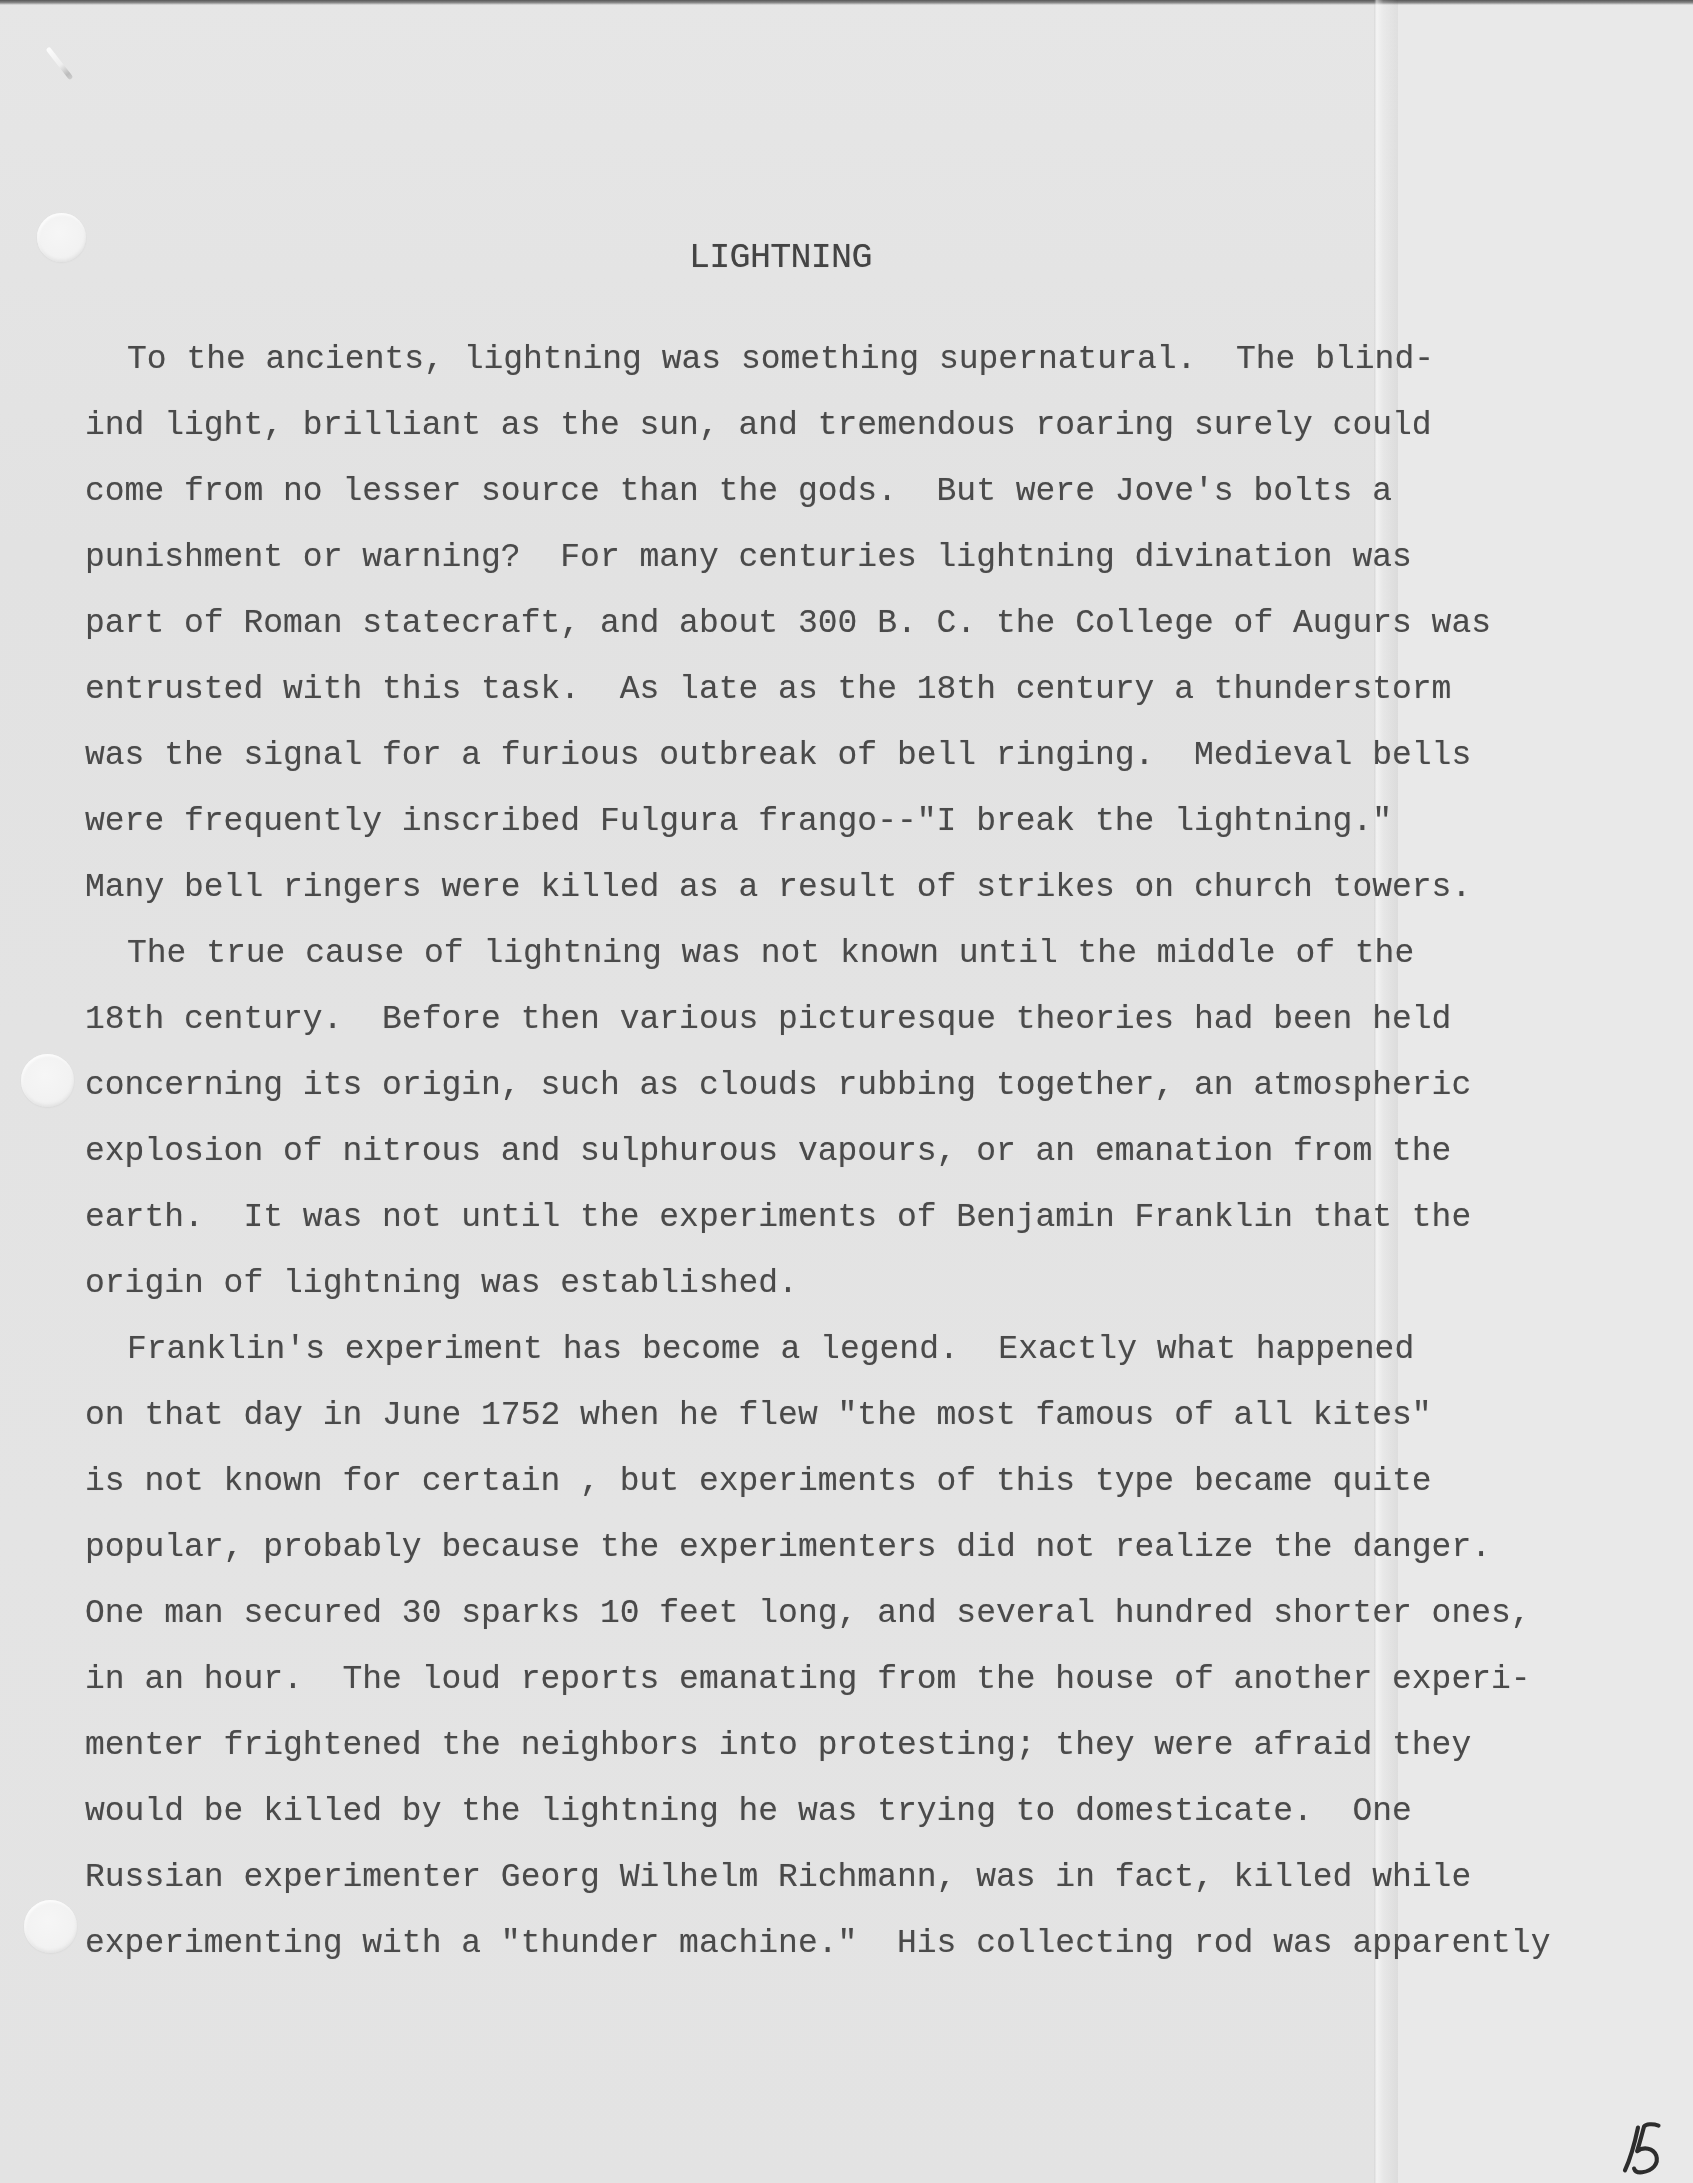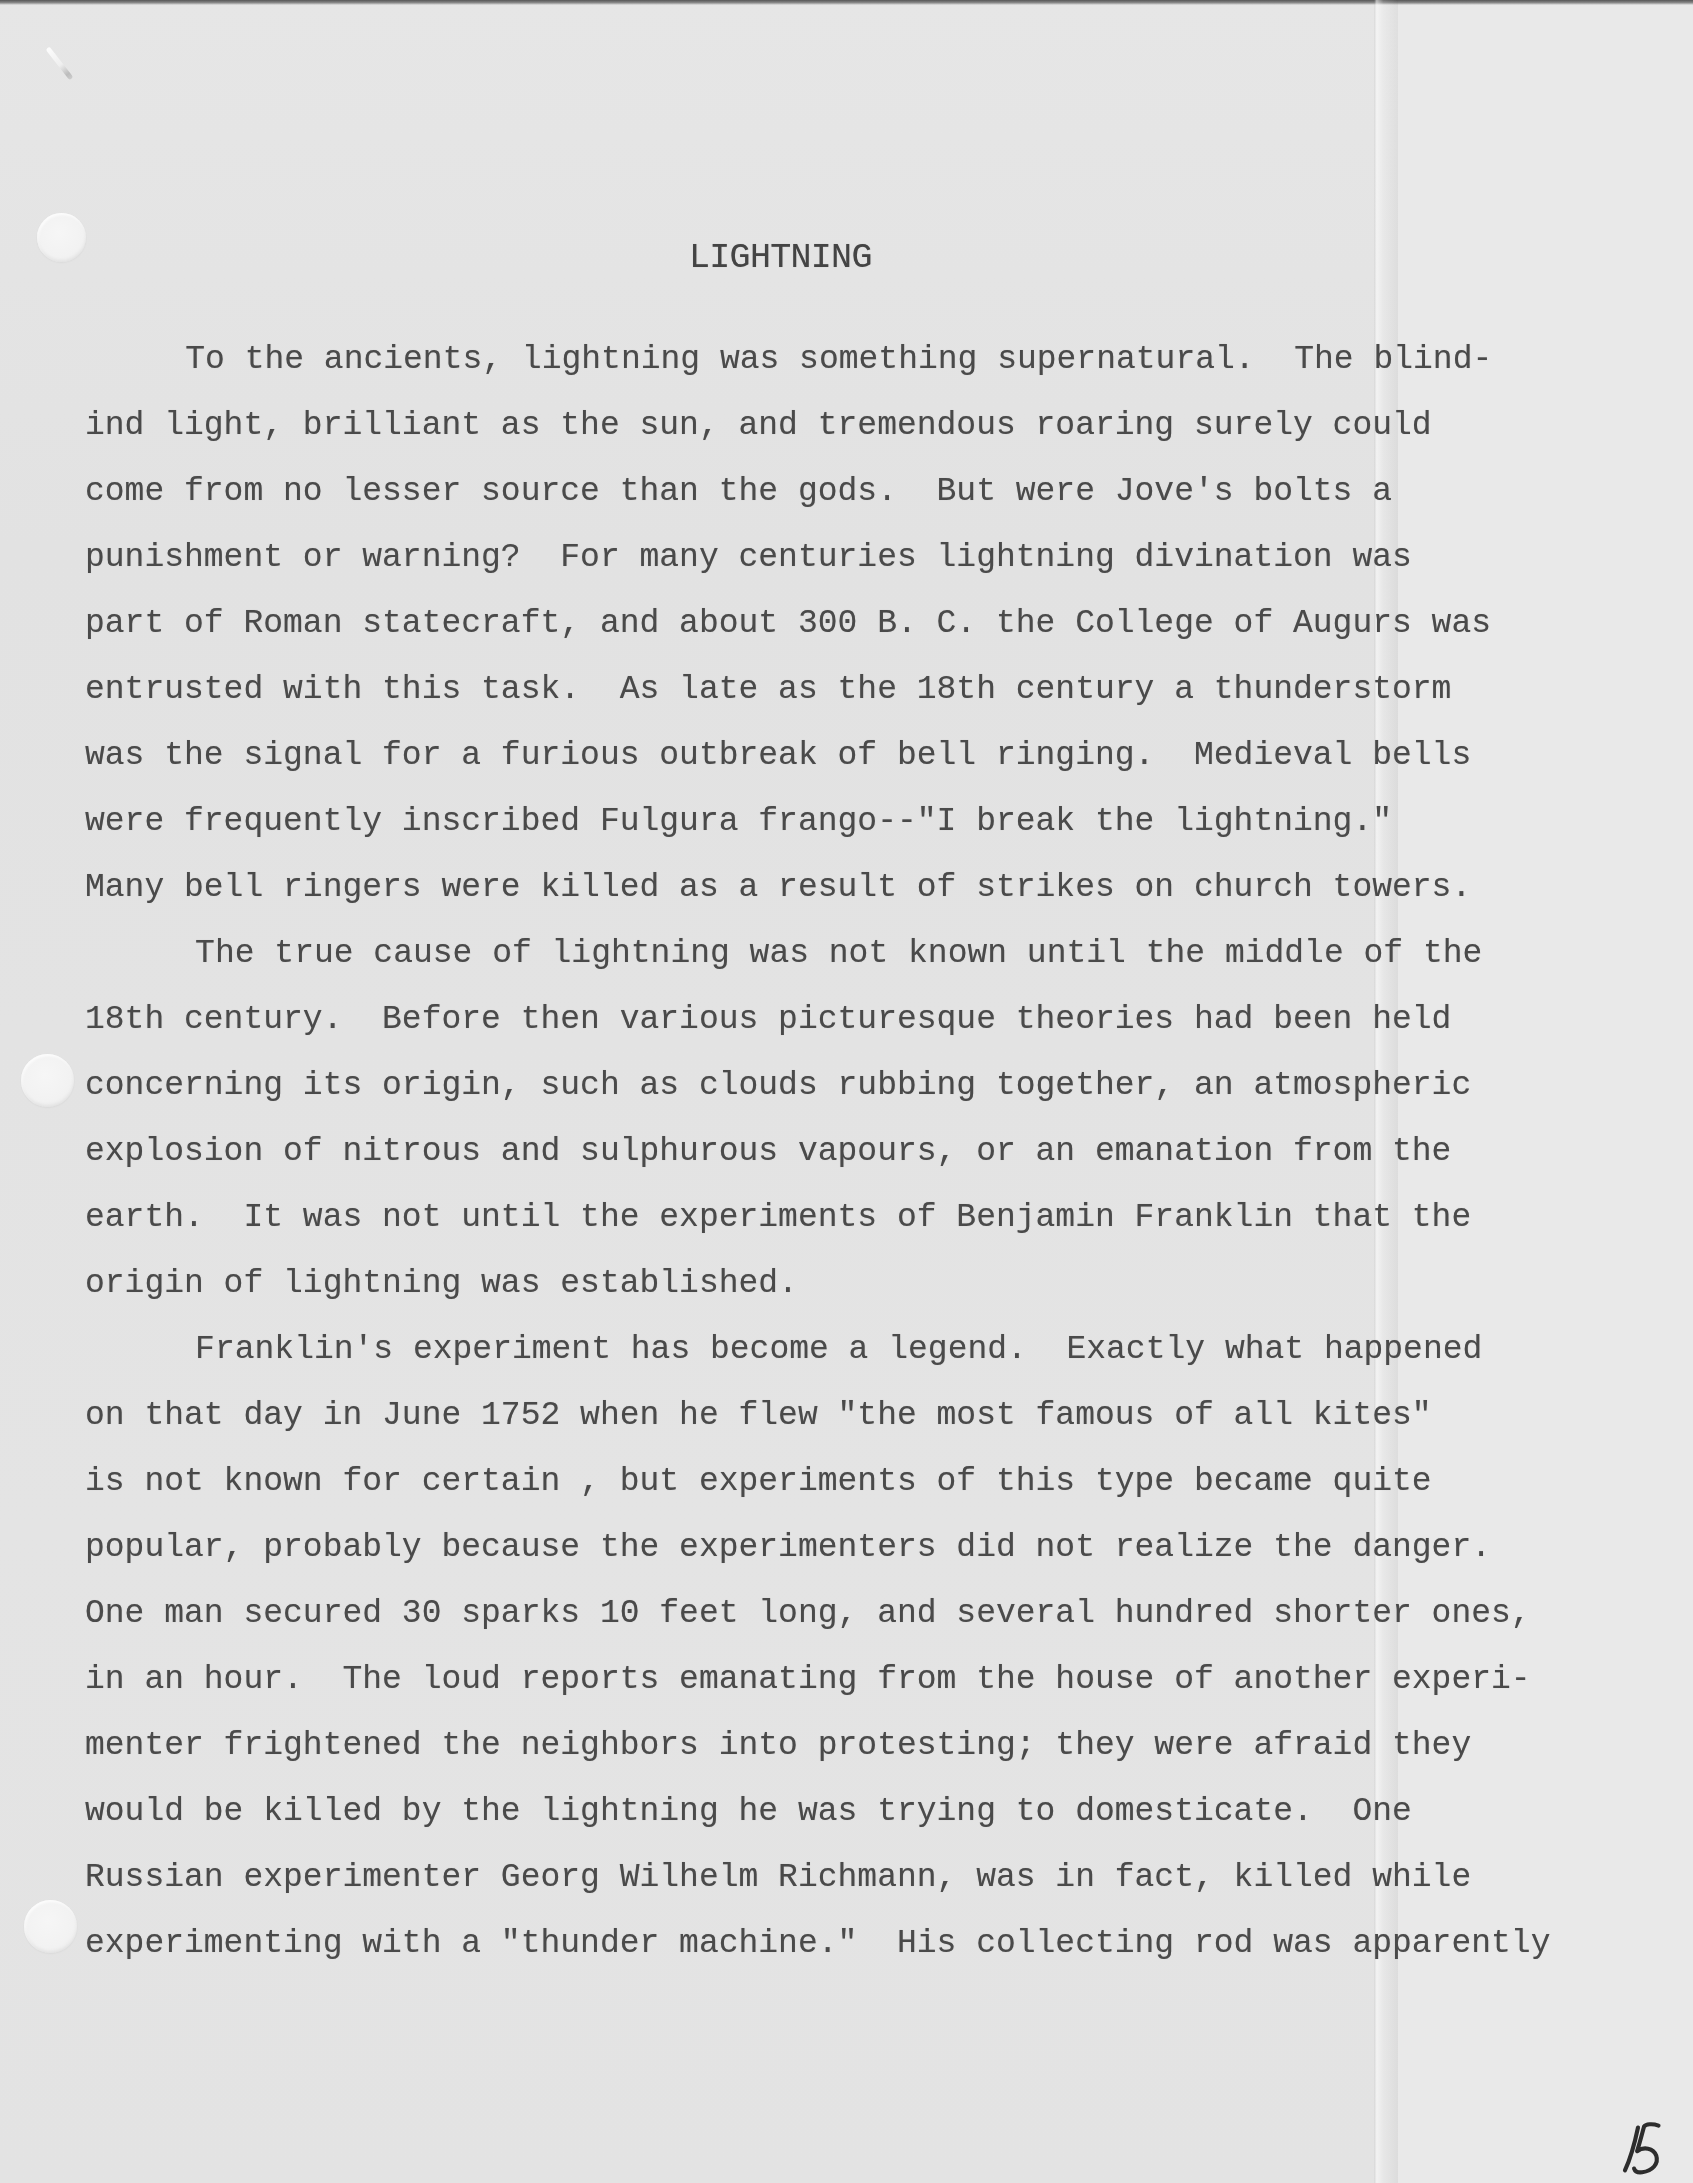--- a/index.html
+++ b/index.html
@@ -45,21 +45,21 @@
     white-space: pre;
   }
   .doc-body {
     position: absolute; left: 85px; top: 327px;
     font-size: 33px; line-height: 66px;
     color: #4a4a4a;
     text-shadow: 0 0 0.7px rgba(74,74,74,0.38);
     white-space: pre;
   }
   .line { height: 66px; }
-  .line.first { text-indent: 42px; text-align: center; }
+  .line.first { text-indent: 42px; }
   .page-number {
     position: absolute; left: 1610px; top: 2120px; width: 56px; height: 56px;
   }
   .page-number svg { display: block; }
   .sr-only {
     position: absolute; width: 0.7px; height: 0.7px; overflow: hidden;
     clip: rect(0 0 0 0); white-space: nowrap;
   }
 </style>
 </head>

